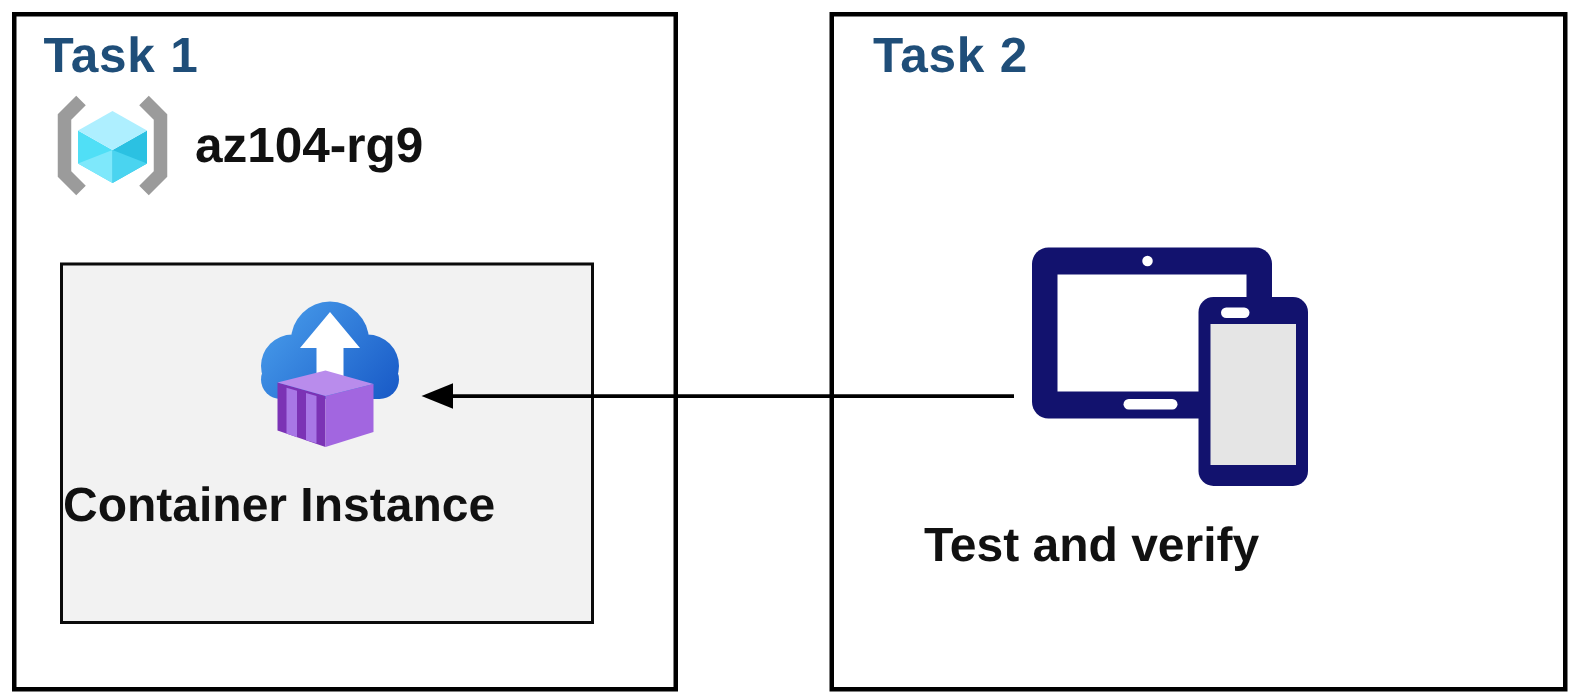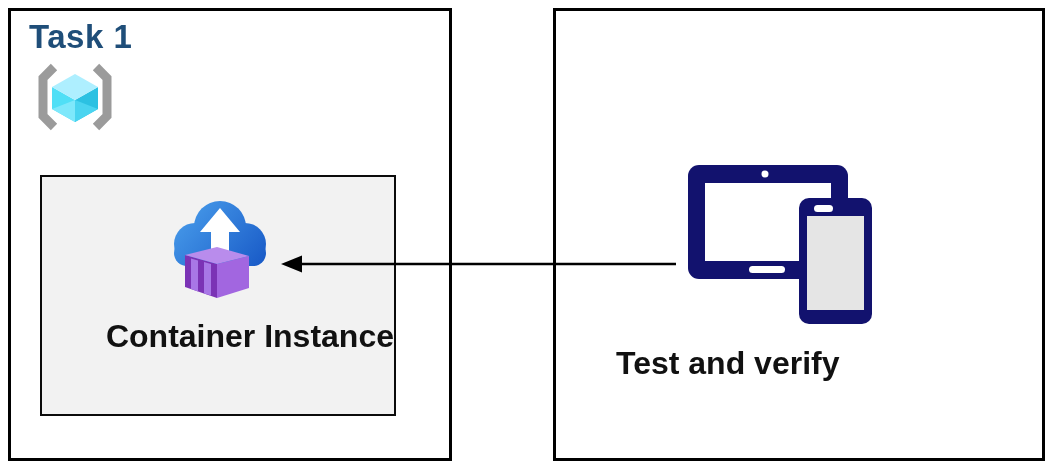--- a/index.html
+++ b/index.html
@@ -49,21 +49,21 @@
   }
   .rg-row svg{display:block;}
   .rg-name{
     font-size:33px;font-weight:700;color:#111111;
   }
   .panel{
     position:absolute;left:29px;top:164px;
     width:356px;height:241px;
     background:var(--panel-fill);
     border:2px solid #0b0b0b;
-    text-align:right;
+    text-align:left;
   }
   .panel svg{display:block;margin:17px auto 0;}
   .panel-label{
     margin-top:12px;
     font-size:32px;font-weight:700;color:#111111;
   }
   .devices{
     position:absolute;left:130px;top:149px;
   }
   .caption{
@@ -92,20 +92,21 @@
           <path d="M63 5 L74 16 L74 54 L63 65" fill="none" stroke="var(--bracket-gray,#9B9B9B)" stroke-width="9"></path>
         </g>
         <g>
           <polygon points="19,25 42,38 42,60 19,47" fill="var(--cube-left,#50DFF6)"></polygon>
           <polygon points="19,47 42,38 42,60" fill="var(--cube-left-lower,#7EE8FB)"></polygon>
           <polygon points="65,25 42,38 42,60 65,47" fill="var(--cube-right,#2BC1E2)"></polygon>
           <polygon points="65,47 42,38 42,60" fill="var(--cube-right-lower,#4AD4F0)"></polygon>
           <polygon points="42,12 65,25 42,38 19,25" fill="var(--cube-top,#AEEFFF)"></polygon>
         </g>
       </svg>
+      <span class="rg-name">az104-rg9</span>
     </div>
 
     <div class="panel">
       <svg width="100" height="112" viewBox="0 0 100 112" aria-hidden="true">
         <defs>
           <linearGradient id="cloudGrad" gradientUnits="userSpaceOnUse" x1="14" y1="12" x2="88" y2="76">
             <stop offset="0" stop-color="#479BEA"></stop>
             <stop offset="1" stop-color="#1A5CC8"></stop>
           </linearGradient>
         </defs>
@@ -122,20 +123,21 @@
           <polygon points="36,68 43,70 43,101.5 36,99.5" fill="var(--purple-stripe,#A877E6)"></polygon>
           <polygon points="49,70 81,62 81,94 49,104" fill="var(--purple-right,#A266E0)"></polygon>
           <polygon points="17,61 49,53 81,62 49,70" fill="var(--purple-top,#B98CEC)"></polygon>
         </g>
       </svg>
       <div class="panel-label">Container Instance</div>
     </div>
   </section>
 
   <section class="task-box task2">
+    <h2 class="box-title">Task 2</h2>
 
     <svg class="devices" width="190" height="166" viewBox="0 0 190 166" aria-hidden="true">
       <g>
         <rect x="2" y="5" width="160" height="114" rx="11" fill="var(--device-navy,#12126E)"></rect>
         <rect x="19" y="23" width="126" height="78" fill="#ffffff"></rect>
         <circle cx="79" cy="14" r="3.5" fill="#ffffff"></circle>
         <rect x="63" y="106" width="36" height="7" rx="3.5" fill="#ffffff"></rect>
       </g>
       <g>
         <rect x="113" y="38" width="73" height="126" rx="10" fill="var(--device-navy,#12126E)"></rect>

